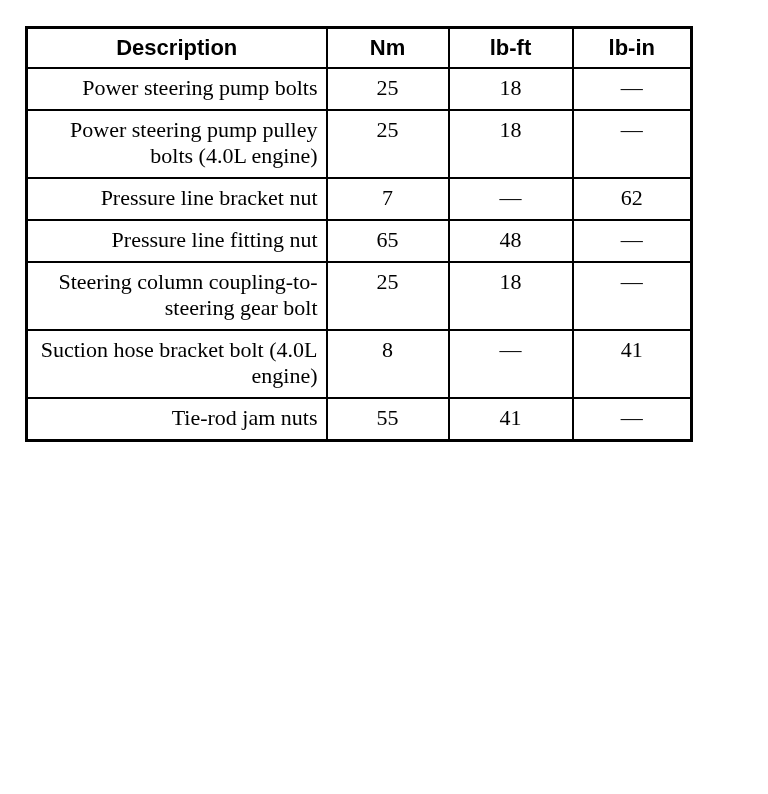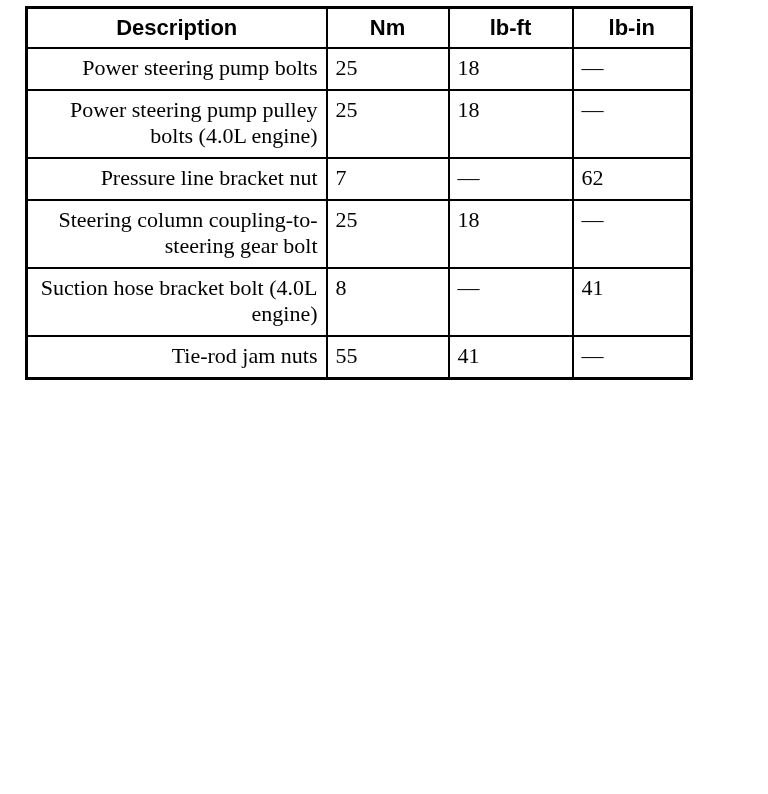--- a/index.html
+++ b/index.html
@@ -8,20 +8,21 @@
     background: #ffffff;
   }
   body {
     width: 768px;
     height: 794px;
     font-family: "Liberation Serif", serif;
     color: #000000;
   }
   .page {
     padding: 6px 0 0 25px;
+    margin-top: 20px;
   }
   table.spec-table {
     border-collapse: collapse;
     table-layout: fixed;
     width: 665px;
     border: 3px solid #000000;
   }
   table.spec-table th,
   table.spec-table td {
     border: 2px solid #000000;
@@ -40,21 +41,21 @@
     font-size: 22px;
     line-height: 26px;
     vertical-align: top;
     padding: 6px 8px 8px 8px;
   }
   td.desc {
     text-align: right;
     padding-right: 38px; 
   }
   td.num {
-    text-align: left;
+    text-align: center;
     padding-left: 4px;
     padding-right: 4px;
   }
 </style>
 </head>
 <body>
 
 <div class="page">
   <table class="spec-table">
     <colgroup>
@@ -84,20 +85,26 @@
         <td class="num">18</td>
         <td class="num">—</td>
       </tr>
       <tr>
         <td class="desc">Pressure line bracket nut</td>
         <td class="num">7</td>
         <td class="num">—</td>
         <td class="num">62</td>
       </tr>
       <tr>
+        <td class="desc">Pressure line fitting nut</td>
+        <td class="num">65</td>
+        <td class="num">48</td>
+        <td class="num">—</td>
+      </tr>
+      <tr>
         <td class="desc">Steering column coupling-to-steering gear bolt</td>
         <td class="num">25</td>
         <td class="num">18</td>
         <td class="num">—</td>
       </tr>
       <tr>
         <td class="desc">Suction hose bracket bolt (4.0L engine)</td>
         <td class="num">8</td>
         <td class="num">—</td>
         <td class="num">41</td>

